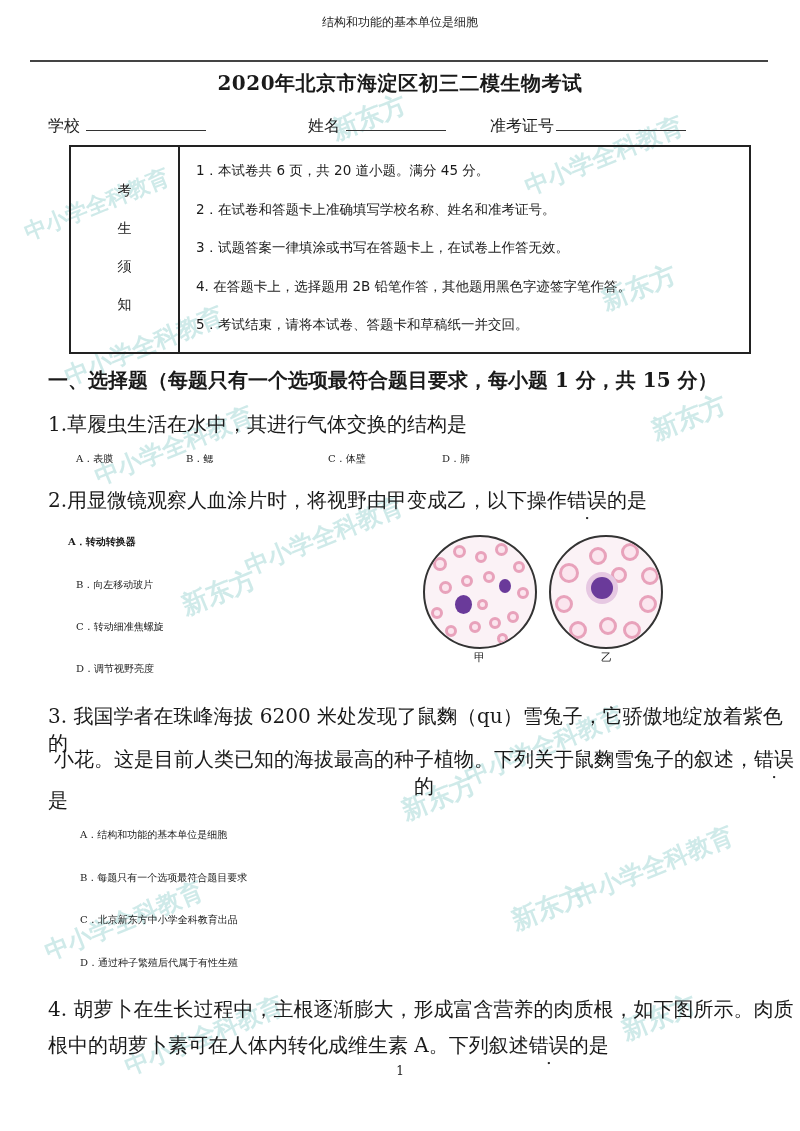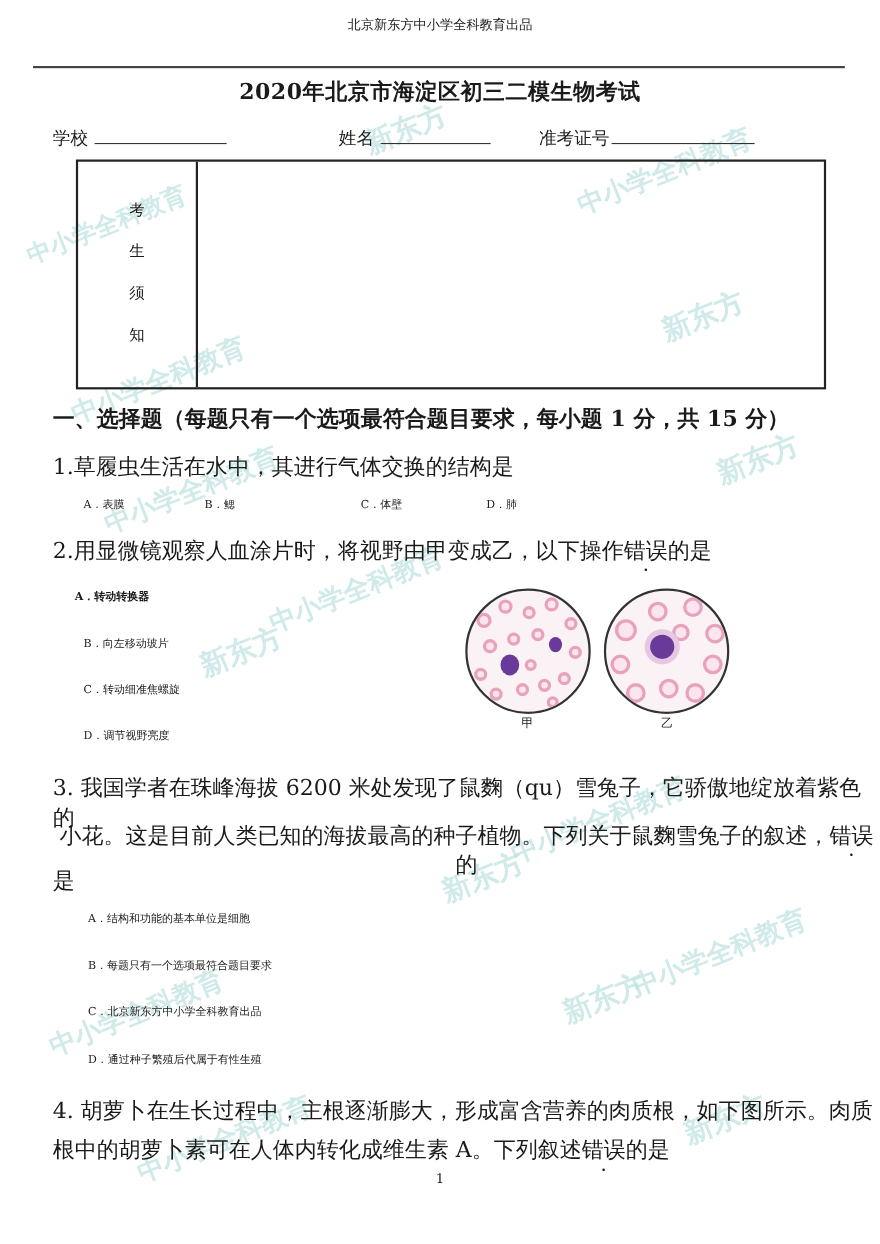--- a/index.html
+++ b/index.html
@@ -45,41 +45,48 @@
 <div class="wm" style="left:180px;top:575px;font-size:26px;">新东方</div>
 <div class="wm" style="left:240px;top:520px;font-size:24px;">中小学全科教育</div>
 <div class="wm" style="left:460px;top:730px;font-size:24px;">中小学全科教育</div>
 <div class="wm" style="left:400px;top:780px;font-size:26px;">新东方</div>
 <div class="wm" style="left:570px;top:850px;font-size:24px;">中小学全科教育</div>
 <div class="wm" style="left:510px;top:890px;font-size:26px;">新东方</div>
 <div class="wm" style="left:40px;top:905px;font-size:24px;">中小学全科教育</div>
 <div class="wm" style="left:120px;top:1020px;font-size:24px;">中小学全科教育</div>
 <div class="wm" style="left:620px;top:1000px;font-size:26px;">新东方</div>
 
-<div class="header-line">北京新东方中小学全科教育出品</div>
+<div class="header-line">结构和功能的基本单位是细胞</div>
 <div class="hr"></div>
 
 <div class="title">2020年北京市海淀区初三二模生物考试</div>
 
 <div class="info-row" style="left:48px;">
   <span>学校</span><span class="blank" style="width:120px;"></span>
 </div>
 <div class="info-row" style="left:308px;text-align:center;">
   <span>姓名</span><span class="blank" style="width:100px;"></span>
 </div>
 <div class="info-row" style="left:490px;">
   <span>准考证号</span><span class="blank" style="width:130px;margin-left:2px;"></span>
 </div>
 
 <div class="notice">
   <div class="notice-left">
     <span>考</span>
     <span>生</span>
     <span>须</span>
     <span>知</span>
+  </div>
+  <div class="notice-right">
+    <div>1．本试卷共 6 页，共 20 道小题。满分 45 分。</div>
+    <div>2．在试卷和答题卡上准确填写学校名称、姓名和准考证号。</div>
+    <div>3．试题答案一律填涂或书写在答题卡上，在试卷上作答无效。</div>
+    <div>4. 在答题卡上，选择题用 2B 铅笔作答，其他题用黑色字迹签字笔作答。</div>
+    <div>5．考试结束，请将本试卷、答题卡和草稿纸一并交回。</div>
   </div>
 </div>
 
 <div class="sec">一、选择题（每题只有一个选项最符合题目要求，每小题 1 分，共 15 分）</div>
 
 <div class="q" style="top:411px;">1.草履虫生活在水中，其进行气体交换的结构是</div>
 <div class="opt" style="left:76px;top:452px;">A．表膜</div>
 <div class="opt" style="left:186px;top:452px;">B．鳃</div>
 <div class="opt" style="left:328px;top:452px;">C．体壁</div>
 <div class="opt" style="left:442px;top:452px;">D．肺</div>

